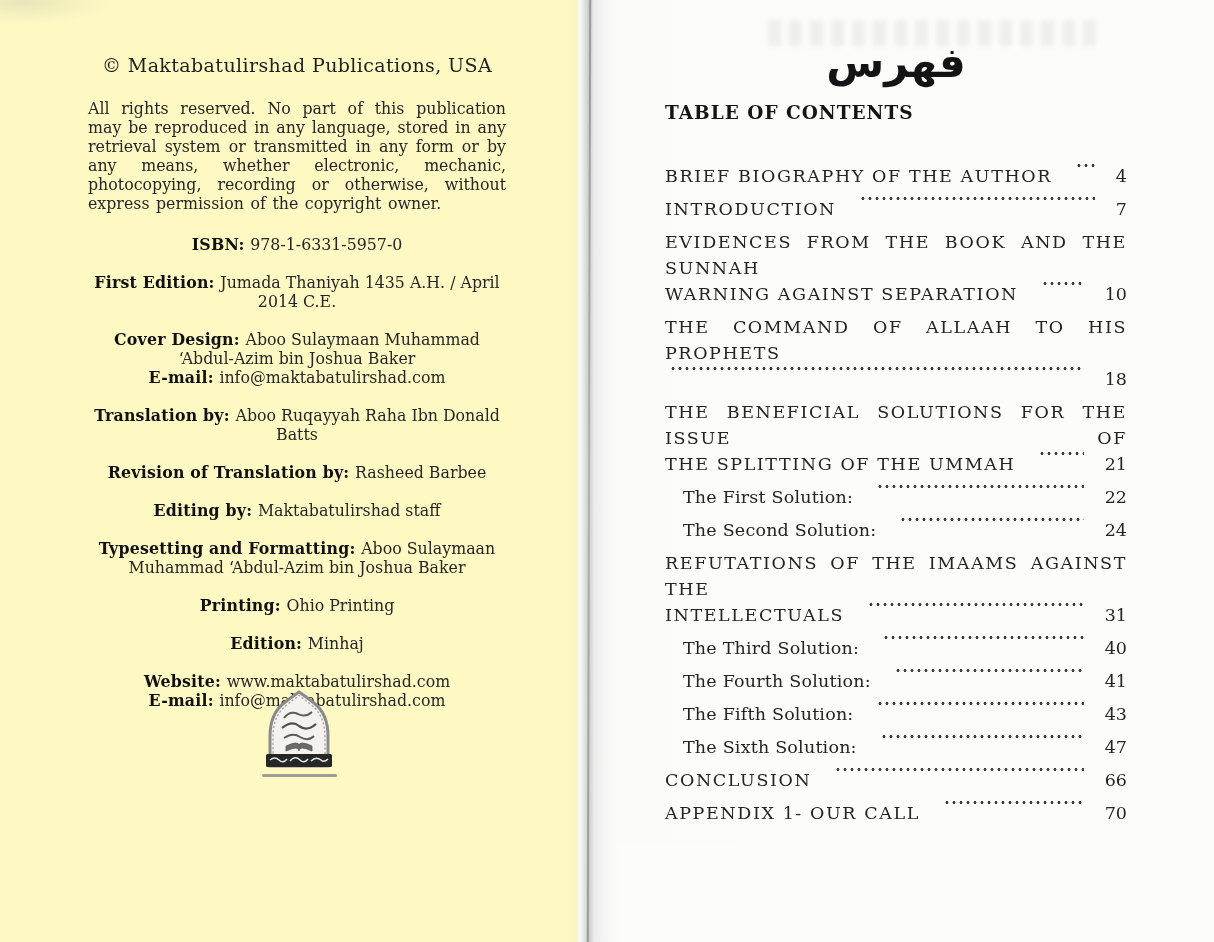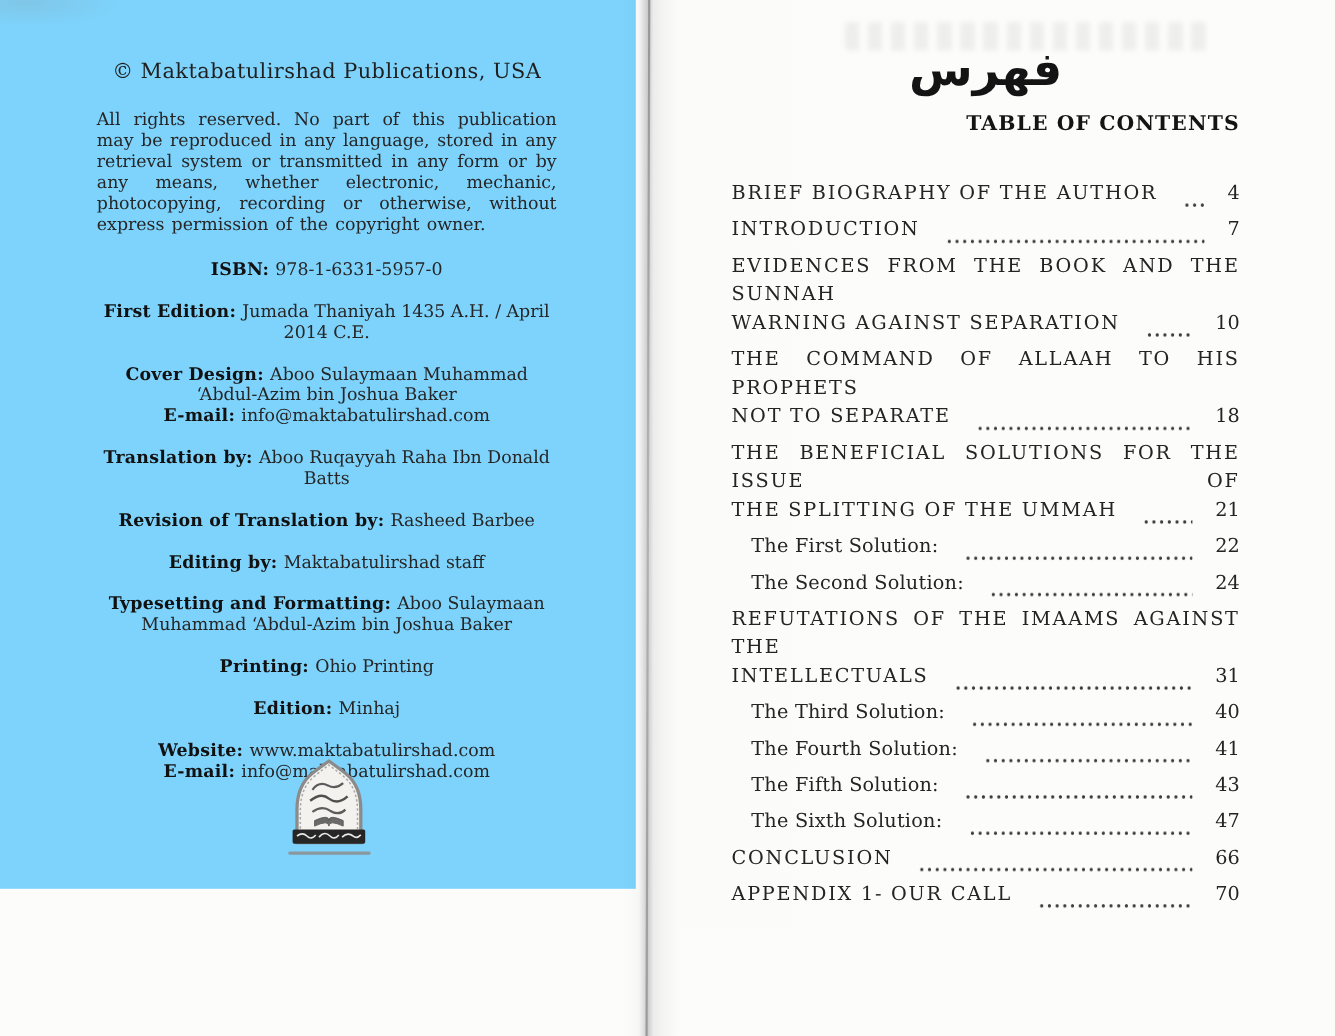--- a/index.html
+++ b/index.html
@@ -7,22 +7,22 @@
   body {
     position: relative;
     background: #fcfcfb;
     overflow: hidden;
     font-family: "DejaVu Serif", "Liberation Serif", serif;
     color: #2a2a2a;
   }
 
   
   .page-left {
-    position: absolute; left: 0; top: 0; width: 578px; height: 808px;
-    background: #7dd3fc;
+    position: absolute; left: 0; top: 0; width: 578px; height: 942px;
+    background: #fef9c3;
   }
   .spine {
     position: absolute; left: 566px; top: 0; width: 52px; height: 942px;
     background: linear-gradient(90deg,
       rgba(0,0,0,0) 0%, rgba(0,0,0,0.02) 28%, rgba(90,90,95,0.30) 44%,
       rgba(120,120,125,0.12) 54%, rgba(0,0,0,0.03) 72%, rgba(0,0,0,0) 100%);
   }
   .spine-line {
     position: absolute; left: 588px; top: 0; width: 2px; height: 942px;
     background: linear-gradient(180deg, rgba(100,100,105,0.55), rgba(130,130,135,0.35) 50%, rgba(100,100,105,0.5));
@@ -67,29 +67,29 @@
       rgba(120,120,120,0.10) 0 13px, rgba(0,0,0,0) 13px 21px);
     filter: blur(2.5px); border-radius: 4px;
   }
   .arabic-heading {
     text-align: center;
     font-family: "DejaVu Sans", sans-serif;
     font-size: 42px; font-weight: bold; color: #141414;
     margin-bottom: 16px; line-height: 1.1;
   }
   .toc-title {
-    text-align: right; font-weight: bold; font-size: 18.5px;
+    text-align: left; font-weight: bold; font-size: 18.5px;
     letter-spacing: 1px; color: #141414; margin-bottom: 40px;
   }
   .entry { margin-bottom: 7px; font-size: 17.5px; color: #242424; }
   .entry.caps { letter-spacing: 1.6px; }
   .entry .line-full {
     line-height: 26px; text-align: justify; text-align-last: justify;
   }
-  .entry .row { display: flex; align-items: flex-end; line-height: 26px; gap: 19px; }
+  .entry .row { display: flex; align-items: flex-start; line-height: 26px; gap: 19px; }
   .entry.sub { padding-left: 18px; letter-spacing: 0.2px; }
   .entry .t { white-space: nowrap; }
   .leader {
     flex: 1 1 auto; height: 5px; margin: 0 2px 0 5px;
     background-image: radial-gradient(circle at 3px 2.5px, #3d3d3d 1.15px, rgba(0,0,0,0) 1.8px);
     background-size: 7px 5px; background-repeat: repeat-x; background-position: left bottom;
   }
   .pg { white-space: nowrap; letter-spacing: 0; }
 
   
@@ -189,21 +189,20 @@
           <div class="line-full">EVIDENCES FROM THE BOOK AND THE SUNNAH</div>
           <div class="row">
             <span class="t">WARNING AGAINST SEPARATION</span>
             <span class="leader"></span>
             <span class="pg">10</span>
           </div>
         </div>
         <div class="entry caps">
           <div class="line-full">THE COMMAND OF ALLAAH TO HIS PROPHETS</div>
           <div class="row">
-            <span class="t">NOT TO SEPARATE</span>
             <span class="leader"></span>
             <span class="pg">18</span>
           </div>
         </div>
         <div class="entry caps">
           <div class="line-full">THE BENEFICIAL SOLUTIONS FOR THE ISSUE OF</div>
           <div class="row">
             <span class="t">THE SPLITTING OF THE UMMAH</span>
             <span class="leader"></span>
             <span class="pg">21</span>

